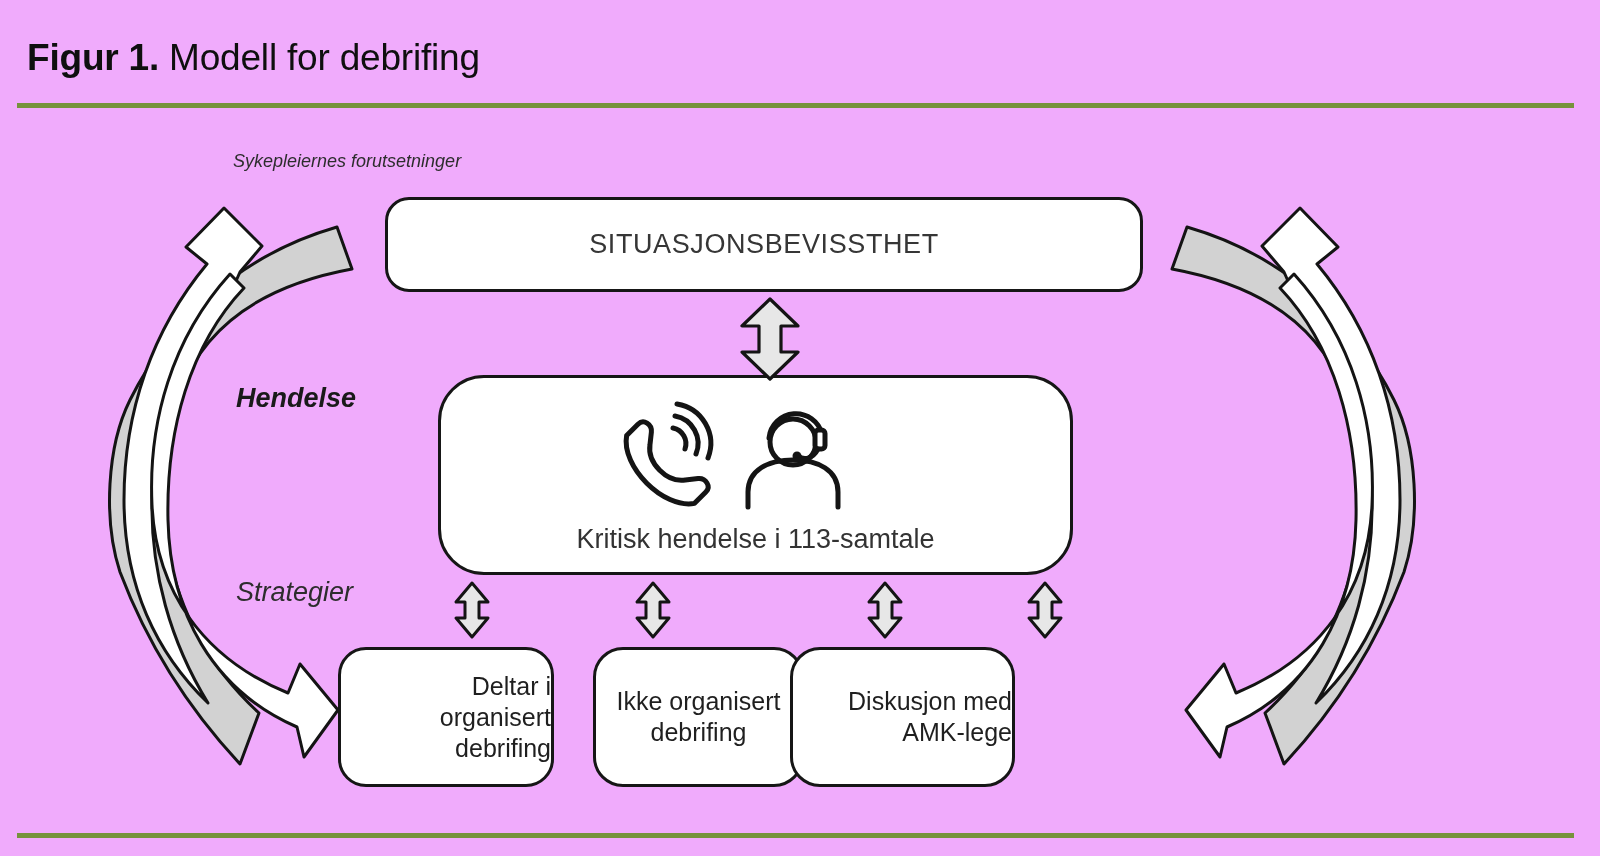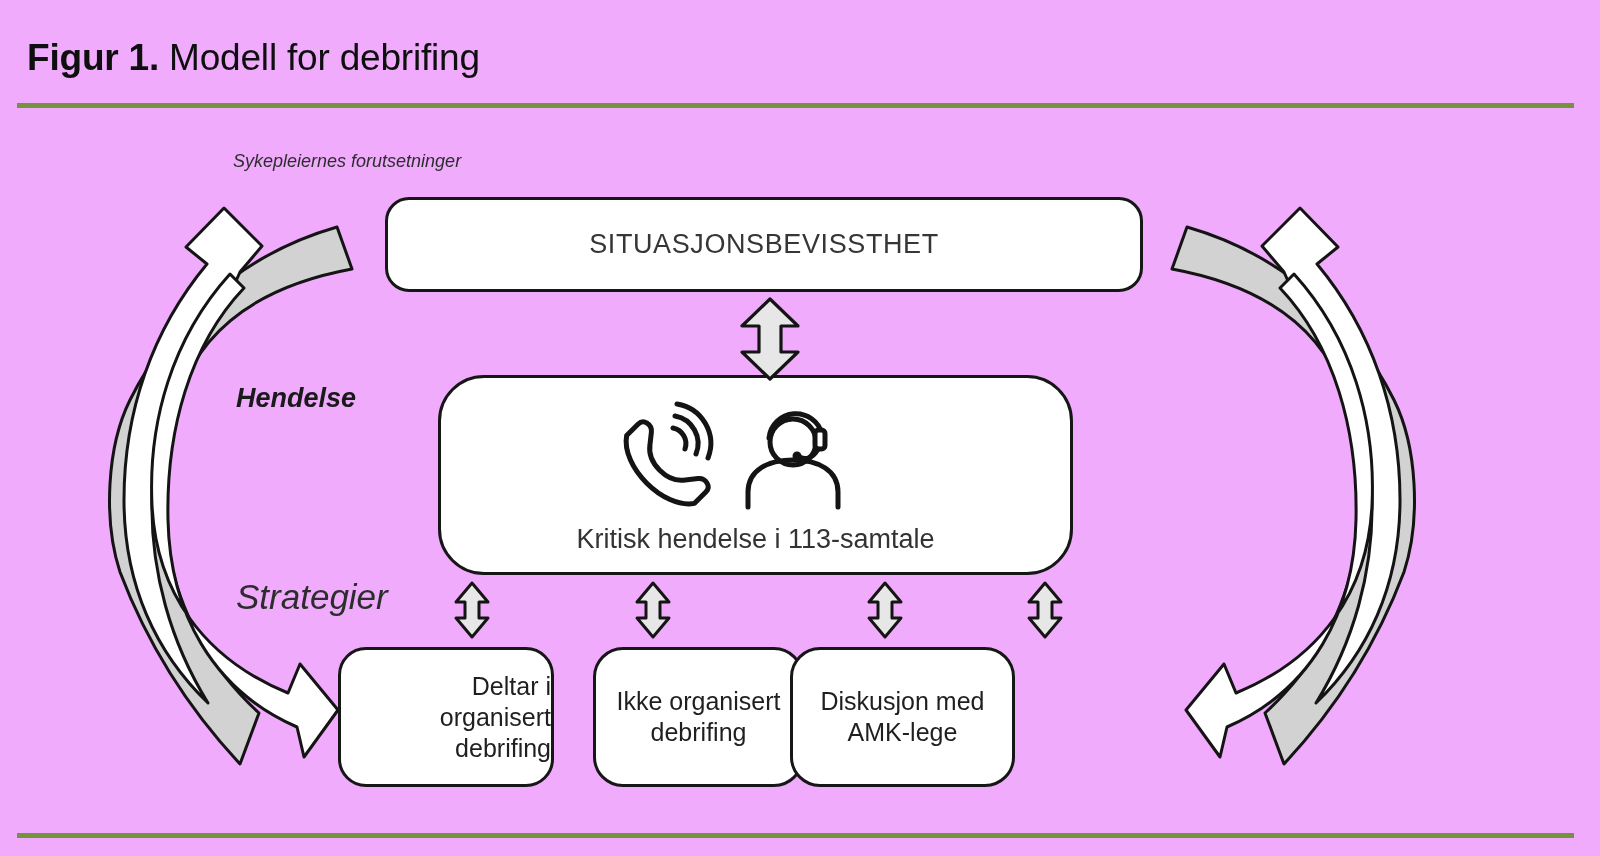--- a/index.html
+++ b/index.html
@@ -9,34 +9,34 @@
   .fig-title{position:absolute;left:27px;top:36px;font-size:37px;line-height:44px;color:#0f0f0f;letter-spacing:-0.2px;}
   .fig-title .b{font-weight:700;}
 
   .rule{position:absolute;left:17px;width:1557px;height:5px;background:#76923C;}
   .rule-top{top:103px;}
   .rule-bottom{top:833px;}
 
   .side-label{position:absolute;font-style:italic;color:#2d2d2d;white-space:nowrap;}
   .label-pre{left:233px;top:151px;font-size:18px;}
   .label-hend{left:236px;top:363px;font-size:27px;font-weight:700;color:#1a1a1a;margin-top:20px;}
-  .label-strat{left:236px;top:577px;font-size:35px;}
+  .label-strat{left:236px;top:577px;font-size:27px;}
 
   .box{position:absolute;box-sizing:border-box;background:#fff;border:3px solid #161616;
        display:flex;align-items:center;justify-content:center;text-align:center;}
   .box-top{left:385px;top:197px;width:758px;height:95px;border-radius:24px;
            font-size:27px;letter-spacing:0.6px;color:#363636;}
   .box-mid{left:438px;top:375px;width:635px;height:200px;border-radius:46px;text-decoration:underline;}
   .mid-label{position:absolute;left:0;right:0;bottom:17px;text-align:center;font-size:27px;color:#333;}
 
   .sbox{flex-direction:column;font-size:25px;line-height:31px;color:#1f1f1f;}
   .sbox-1{left:338px;top:647px;width:216px;height:140px;border-radius:28px;
           align-items:flex-end;text-align:left;padding-left:27px;}
   .sbox-2{left:567px;top:647px;width:211px;height:140px;border-radius:30px;margin-left:26px;}
-  .sbox-3{left:790px;top:647px;width:225px;height:140px;border-radius:30px;}
+  .sbox-3{left:790px;top:647px;width:225px;height:140px;border-radius:30px;align-items:flex-end;}
   .sbox-4{left:1032px;top:648px;width:171px;height:138px;border-radius:28px;}
 
   svg.overlay{position:absolute;left:0;top:0;pointer-events:none;}
 </style>
 </head>
 <body>
 
 <div class="page">
 
   <div class="fig-title"><span class="b">Figur 1.</span><span> Modell for debrifing</span></div>

